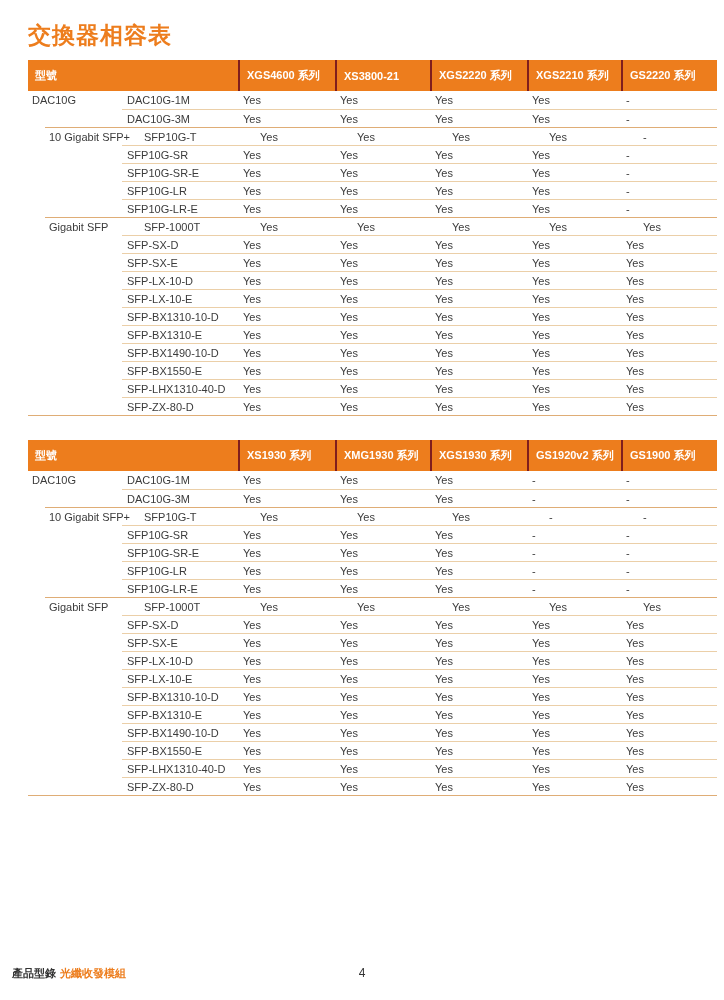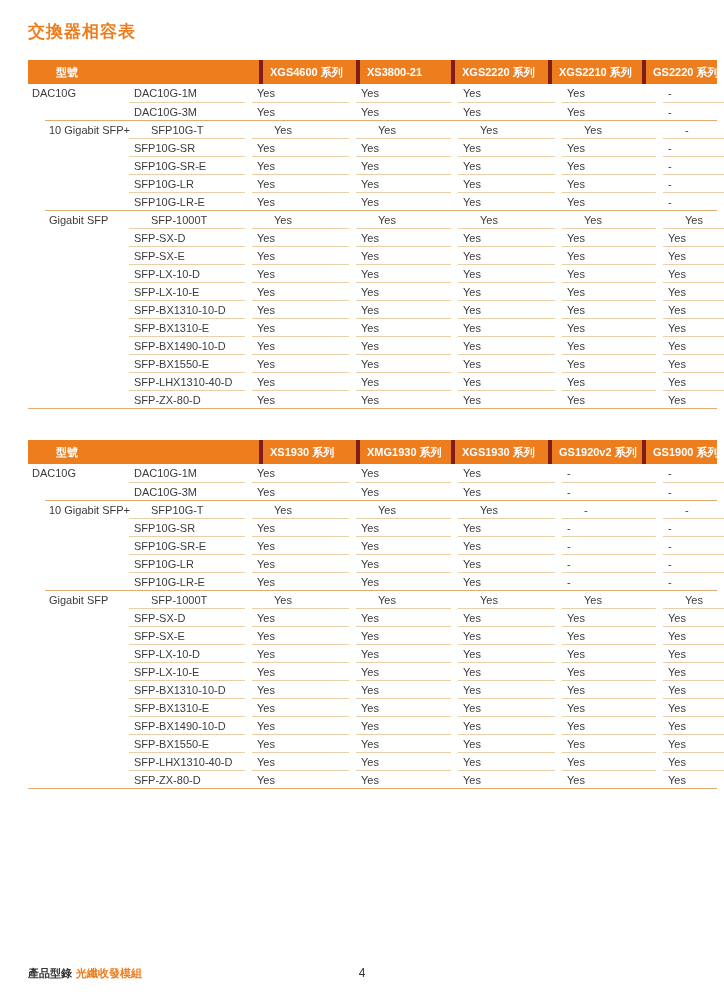--- a/index.html
+++ b/index.html
@@ -13,70 +13,68 @@
   body{
     position:relative;
     background:#ffffff;
     font-family:"Liberation Sans","DejaVu Sans",sans-serif;
     color:var(--text);
     overflow:hidden;
   }
   .title{
     position:absolute;
     left:28px; top:20px;
-    font-size:17px;
+    font-size:23px;
     font-weight:bold;
     color:var(--accent);
     letter-spacing:1px;
   }
   .compat-table{
     position:absolute;
     left:28px;
     width:689px;
     border-bottom:1px solid var(--group-line);
   }
   #table-0{top:60px;}
   #table-1{top:440px;}
   .thead{
     display:grid;
     grid-template-columns:210px 97px 95px 97px 94px 96px;
-    height:24px;
+    height:31px;
     background:var(--accent);
-    padding-left:21px;
   }
   .th{
     display:flex;align-items:center;
     padding-left:7px;
     font-size:11px;
     font-weight:bold;
     color:#ffffff;
     white-space:nowrap;
     overflow:hidden;
   }
-  .th + .th{border-left:4px solid #7f1d1d;}
+  .th + .th{border-left:2px solid #7f1d1d;}
   .trow{
     display:grid;
     grid-template-columns:94px 116px 97px 95px 97px 94px 96px;
     height:18px;
-    gap:7px;
   }
   .trow.group-start{border-top:1px solid var(--group-line);margin-left:17px;}
   .trow.inner > .td:not(.cat){border-top:1px solid var(--row-line);}
   .td{
     display:flex;align-items:center;
     padding-left:5px;
     font-size:11px;
     color:var(--text);
     white-space:nowrap;
     overflow:hidden;
   }
   .td.cat{padding-left:4px;}
   .footer{
     position:absolute;
-    left:28px; top:966px;
+    left:12px; top:966px;
     font-size:11px;
     font-weight:bold;
     color:#333333;
   }
   .footer .accent-text{color:var(--accent);margin-left:4px;}
   .page-number{
     position:absolute;
     left:0; top:966px;
     width:724px;
     text-align:center;

